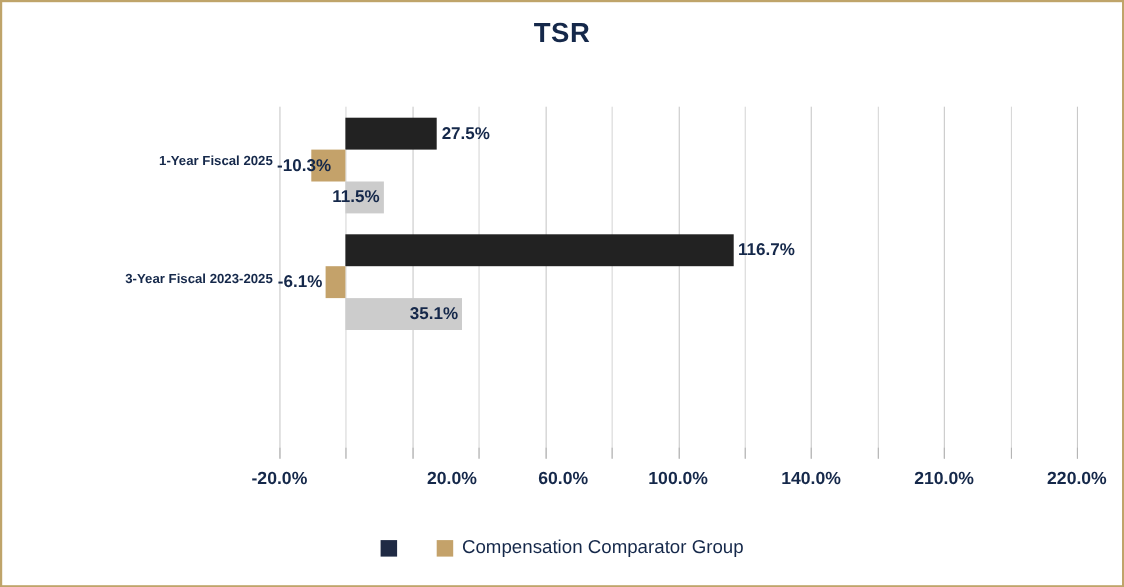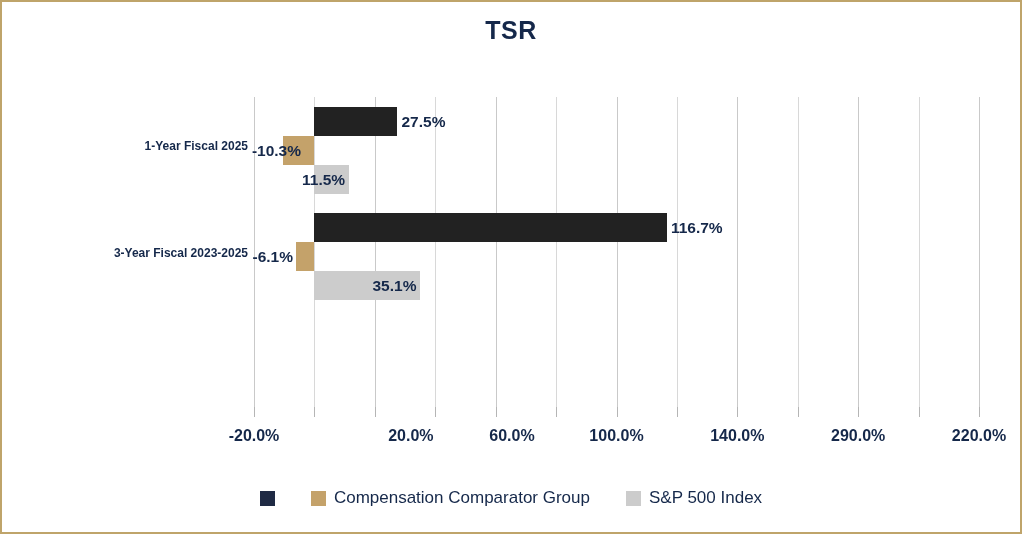--- a/index.html
+++ b/index.html
@@ -183,31 +183,27 @@
       <div class="tick" style="left: 241.667px;"></div>
       <div class="tick" style="left: 362.5px;"></div>
       <div class="tick" style="left: 483.333px;"></div>
       <div class="tick" style="left: 604.167px;"></div>
       <div class="tick" style="left: 725px;"></div>
       <div class="x-tick-label" style="left: 0px;">-20.0%</div>
       <div class="x-tick-label" style="left: 120.833px; margin-left: 36px;">20.0%</div>
       <div class="x-tick-label" style="left: 258px;">60.0%</div>
       <div class="x-tick-label" style="left: 362.5px;">100.0%</div>
       <div class="x-tick-label" style="left: 483.333px;">140.0%</div>
-      <div class="x-tick-label" style="left: 604.167px;">290.0%</div>
+      <div class="x-tick-label" style="left: 604.167px;">210.0%</div>
       <div class="x-tick-label" style="left: 725px;">220.0%</div>
     </div>
 
   <div id="legend">
       <div class="legend-item">
         <span class="legend-swatch" style="background: rgb(31, 42, 68);"></span>
       </div>
       <div class="legend-item">
         <span class="legend-swatch" style="background: rgb(196, 162, 106);"></span>
         <span class="legend-text">Compensation Comparator Group</span>
       </div>
-      <div class="legend-item">
-        <span class="legend-swatch" style="background: rgb(204, 204, 204);"></span>
-        <span class="legend-text">S&amp;P 500 Index</span>
-      </div>
     </div>
 
 </div>
 
 </body></html>

